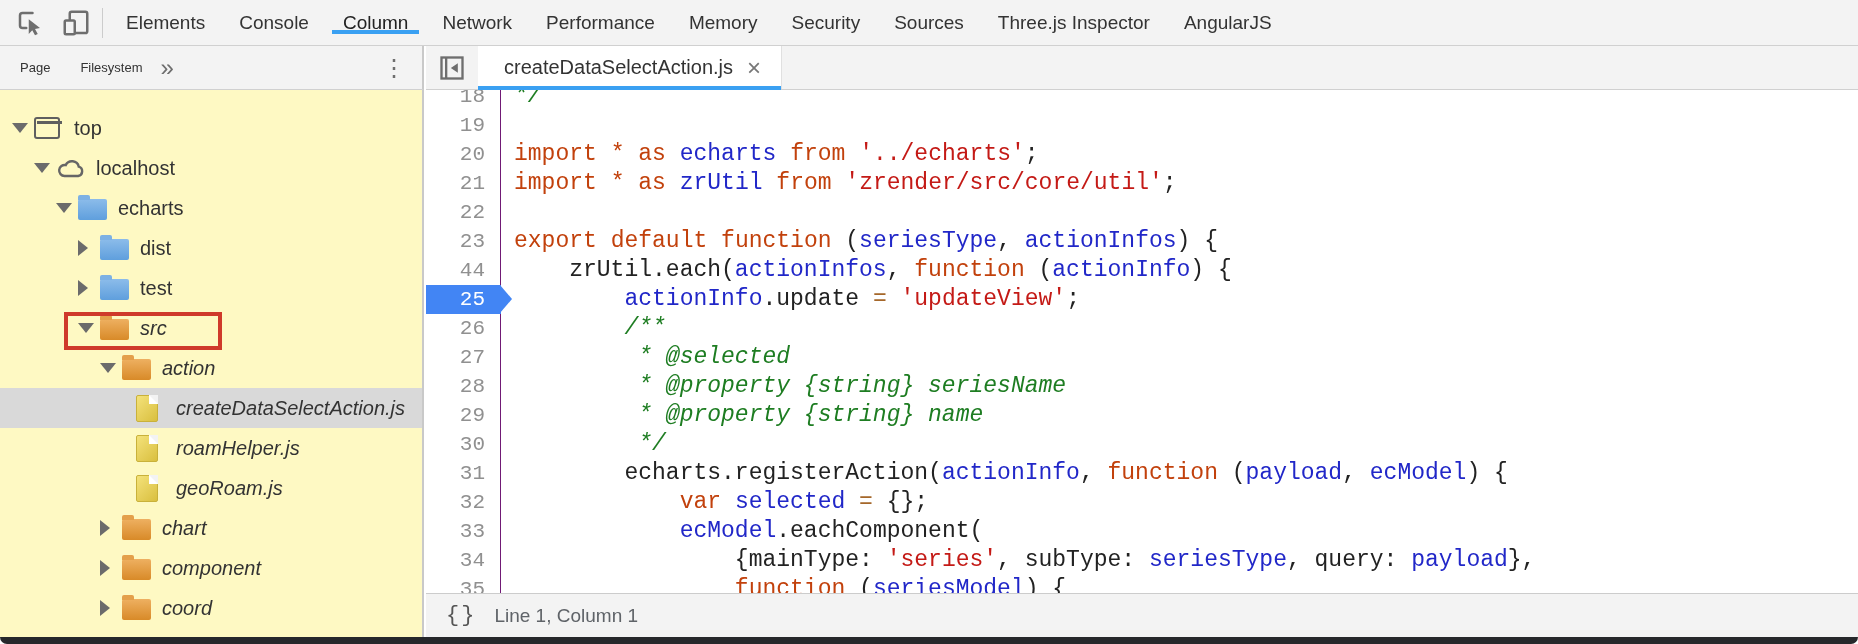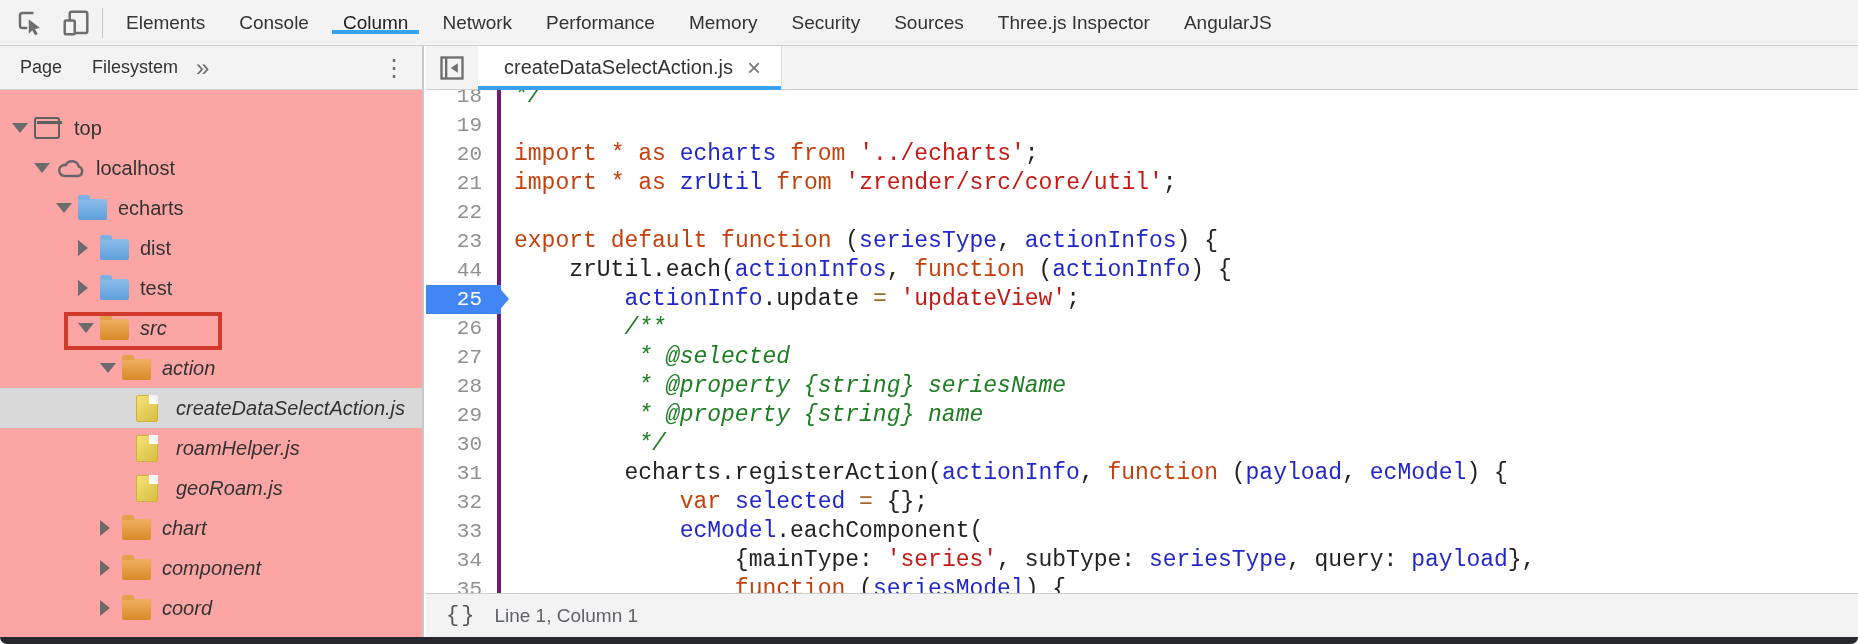--- a/index.html
+++ b/index.html
@@ -17,34 +17,34 @@
   .main-tab { display:flex; align-items:center; padding:0 17px; font-size:19px; color:#333;
               cursor:pointer; position:relative; white-space:nowrap; }
   .main-tab.active { color:#222; }
   .main-tab.active::after { content:""; position:absolute; left:6px; right:6px; bottom:0; height:4px; background:#3aa0f2; }
 
   
   .second-row { position:absolute; left:0; top:46px; width:1858px; height:44px; }
   .nav-header { position:absolute; left:0; top:0; width:424px; height:44px; background:#f3f3f3;
                 border-bottom:1px solid #d0d0d0; border-right:2px solid #c9c9c9;
                 display:flex; align-items:center; }
-  .nav-tab { font-size:18px; padding:0 10px; margin-left:10px; cursor:pointer; color:#333; white-space:nowrap; }
+  .nav-tab { font-size:13px; padding:0 10px; margin-left:10px; cursor:pointer; color:#333; white-space:nowrap; }
   .nav-overflow { font-size:24px; color:#6e6e6e; margin-left:8px; cursor:pointer; }
   .nav-menu { margin-left:auto; margin-right:16px; font-size:24px; color:#6e6e6e; cursor:pointer; line-height:1; }
   .editor-tabbar { position:absolute; left:426px; top:0; right:0; height:44px; background:#f3f3f3;
                    border-bottom:1px solid #d0d0d0; display:flex; align-items:stretch; }
   .navigator-toggle { width:52px; display:flex; align-items:center; justify-content:center; cursor:pointer; }
   .file-tab { display:flex; align-items:center; gap:14px; padding:0 20px 0 26px; background:#fff;
               border-right:1px solid #e0e0e0; position:relative; cursor:pointer; }
   .file-tab .title { font-size:20px; color:#333; white-space:nowrap; }
   .file-tab .close { font-size:24px; color:#777; cursor:pointer; line-height:1; }
   .file-tab::after { content:""; position:absolute; left:0; right:0; bottom:-1px; height:4px; background:#3aa0f2; }
 
   
-  .sidebar { position:absolute; left:0; top:90px; width:424px; height:547px; background:#fca5a5;
+  .sidebar { position:absolute; left:0; top:90px; width:424px; height:547px; background:#fef9c3;
              border-right:2px solid #c9c9c9; overflow:hidden; }
   .tree { position:absolute; left:0; top:18px; width:100%; }
   .tree-row { height:40px; display:flex; align-items:center; cursor:pointer; white-space:nowrap; }
   .tree-row.selected { background:#d9d9d9; }
   .lvl0 { padding-left:12px; }  .lvl1 { padding-left:34px; }  .lvl2 { padding-left:56px; }
   .lvl3 { padding-left:78px; }  .lvl4 { padding-left:100px; } .lvl5 { padding-left:136px; }
   .arrow { width:22px; display:inline-flex; align-items:center; justify-content:flex-start; flex:none; }
   .tri-down { width:0; height:0; border-left:8px solid transparent; border-right:8px solid transparent; border-top:10px solid #6b6b6b; }
   .tri-right { width:0; height:0; border-top:8px solid transparent; border-bottom:8px solid transparent; border-left:10px solid #6b6b6b; }
   .t-icon { width:30px; height:26px; margin-right:10px; flex:none; position:relative; display:inline-block; }
@@ -62,21 +62,21 @@
   .fs-item .tree-label { font-style:italic; }
   .cloud-svg { margin-top:3px; }
   .annotation-box { position:absolute; left:64px; top:222px; width:158px; height:38px;
                     border:4px solid #cf3a2a; pointer-events:none; }
 
   
   .editor { position:absolute; left:426px; top:90px; right:0; height:503px; background:#fff; overflow:hidden; }
   .code-scroll { position:absolute; left:0; top:-8px; right:0; }
   .cl { display:flex; height:29px; line-height:29px; font-family:"Liberation Mono","DejaVu Sans Mono",monospace; font-size:23px; white-space:pre; }
   .num { width:75px; flex:none; text-align:right; padding-right:15px; color:#909090; font-size:21px;
-         border-right:4px solid #701a75; cursor:pointer; position:relative; }
+         border-right:1px solid #701a75; cursor:pointer; position:relative; }
   .num.bp { background:#4285f4; color:#fff; border-right-color:#4285f4; }
   .num.bp::after { content:""; position:absolute; right:-12px; top:0; width:0; height:0;
                    border-top:14.5px solid transparent; border-bottom:14.5px solid transparent; border-left:12px solid #4285f4; }
   .ct { padding-left:13px; cursor:text; }
   .tok-kw  { color:#c2410c; }
   .tok-var { color:#2127c8; }
   .tok-str { color:#c41a16; }
   .tok-com { color:#1e7d22; font-style:italic; }
   .tok-op  { color:#a5672a; }
   .tok-p   { color:#222; }

